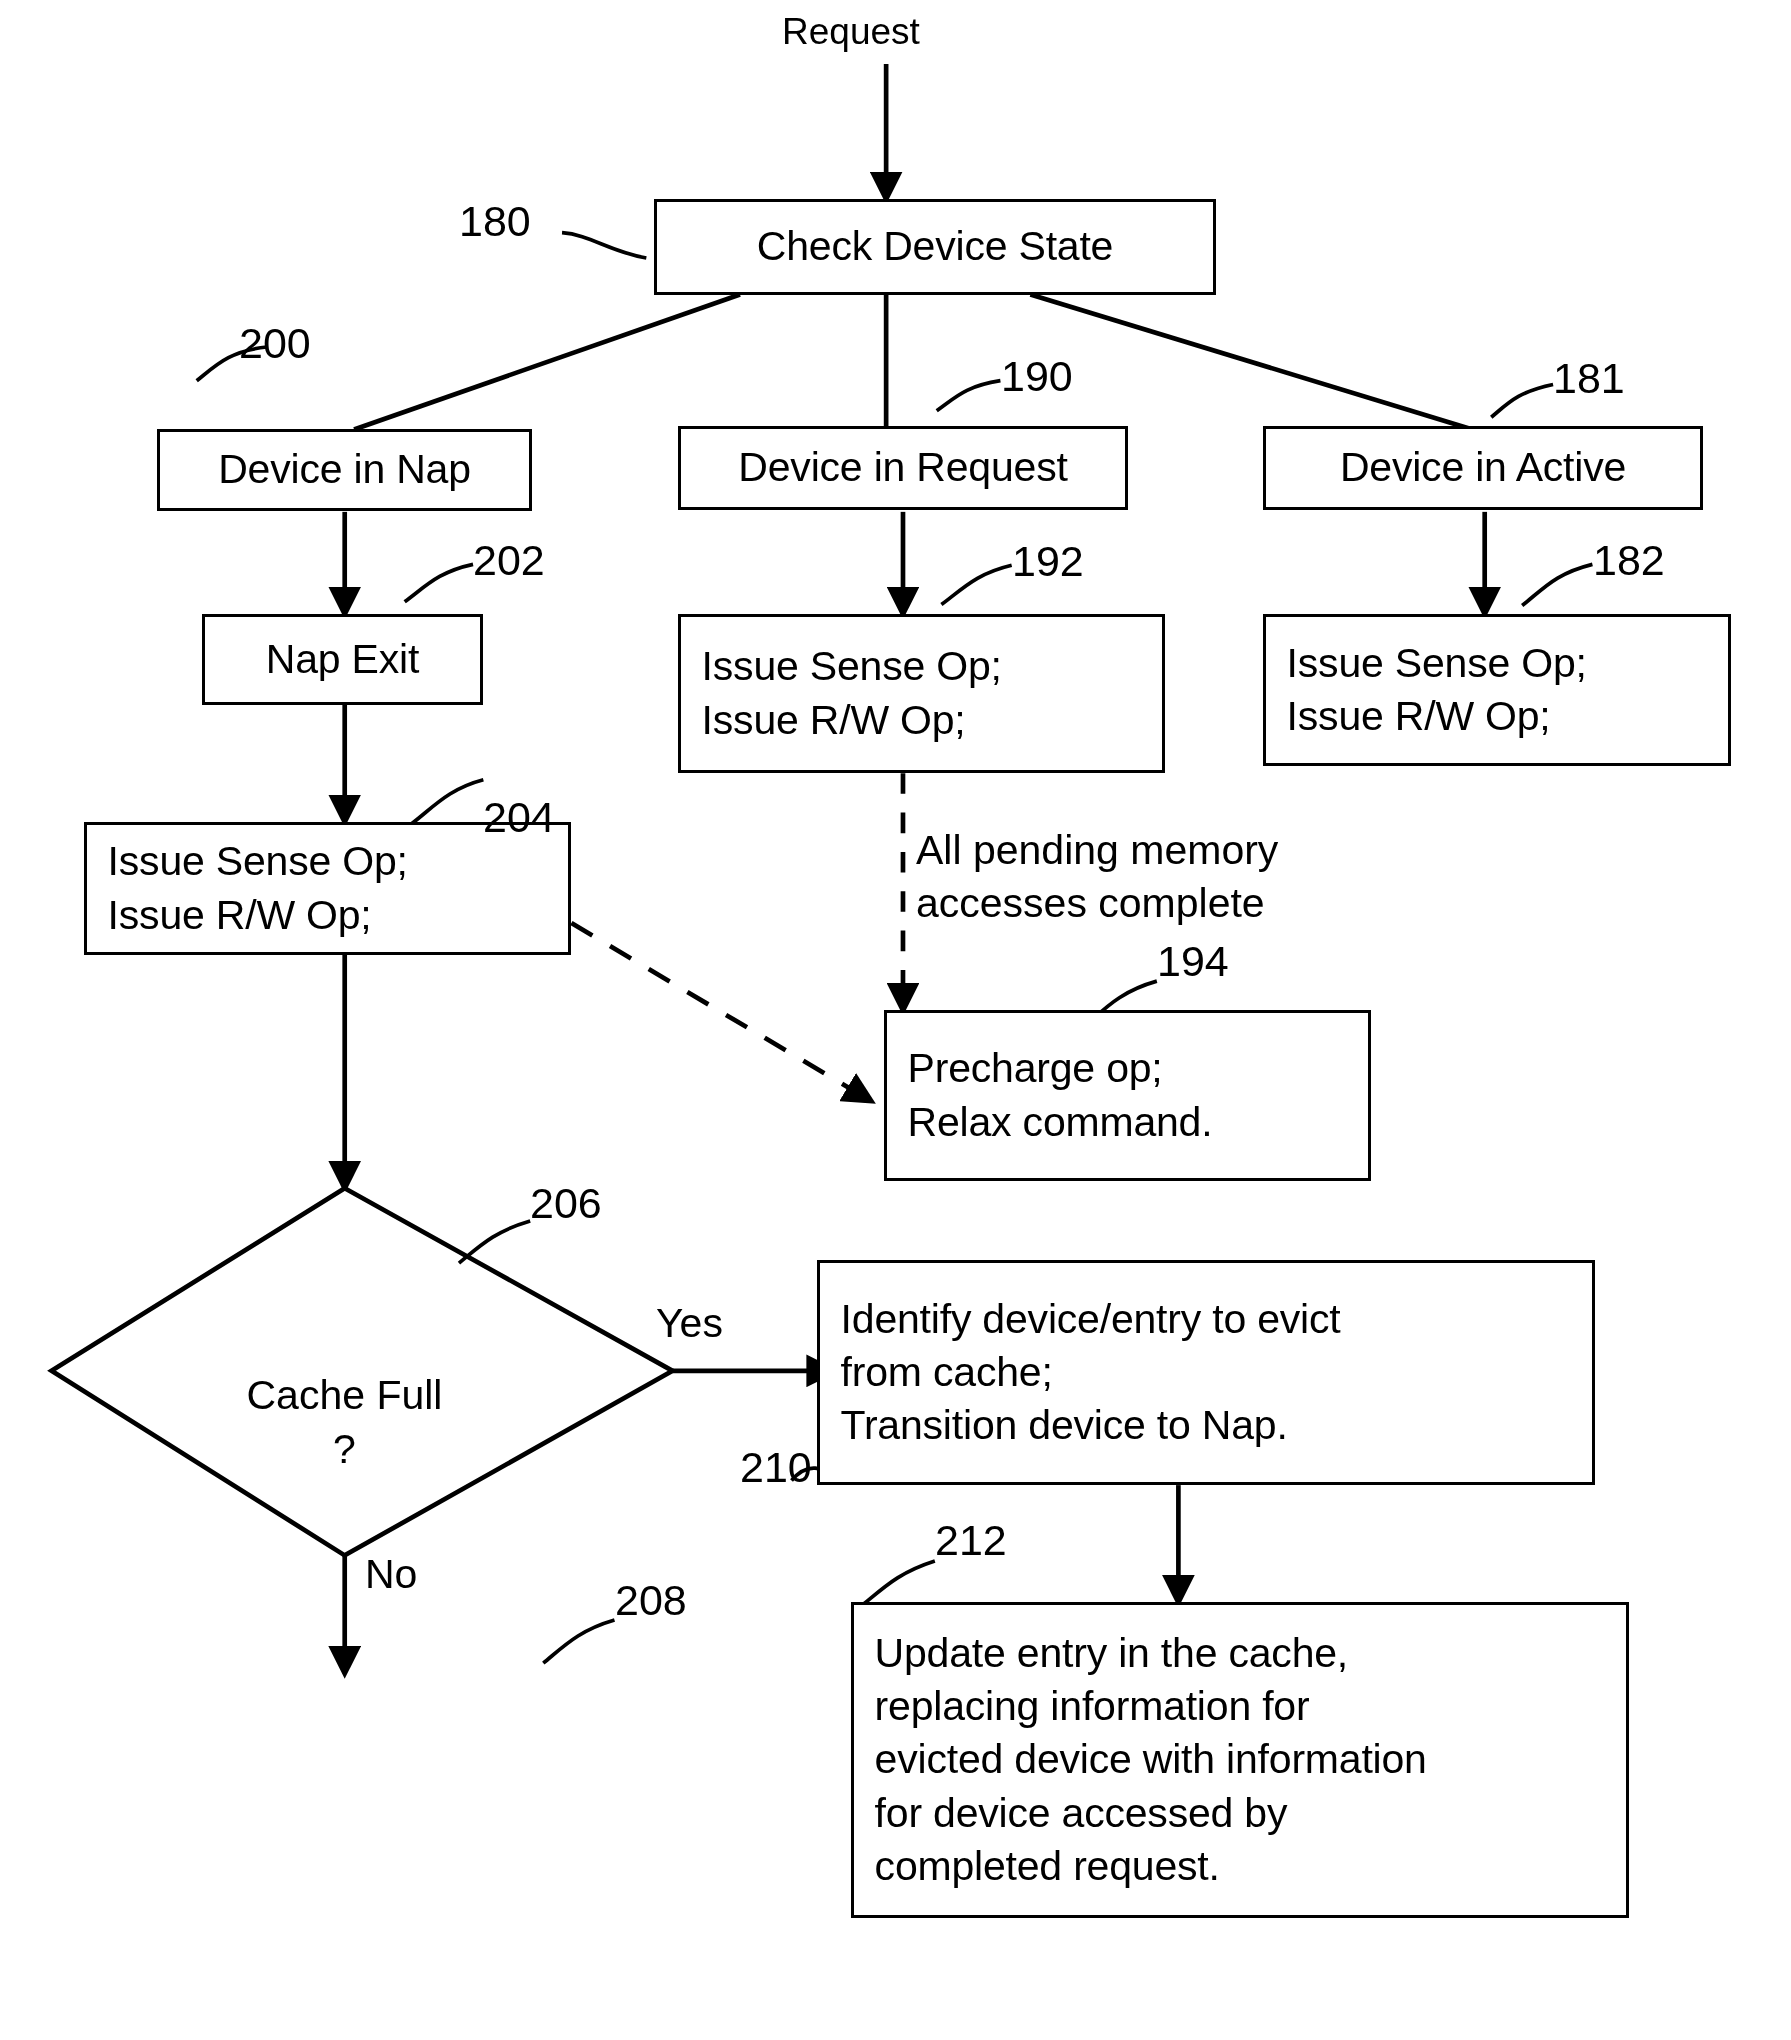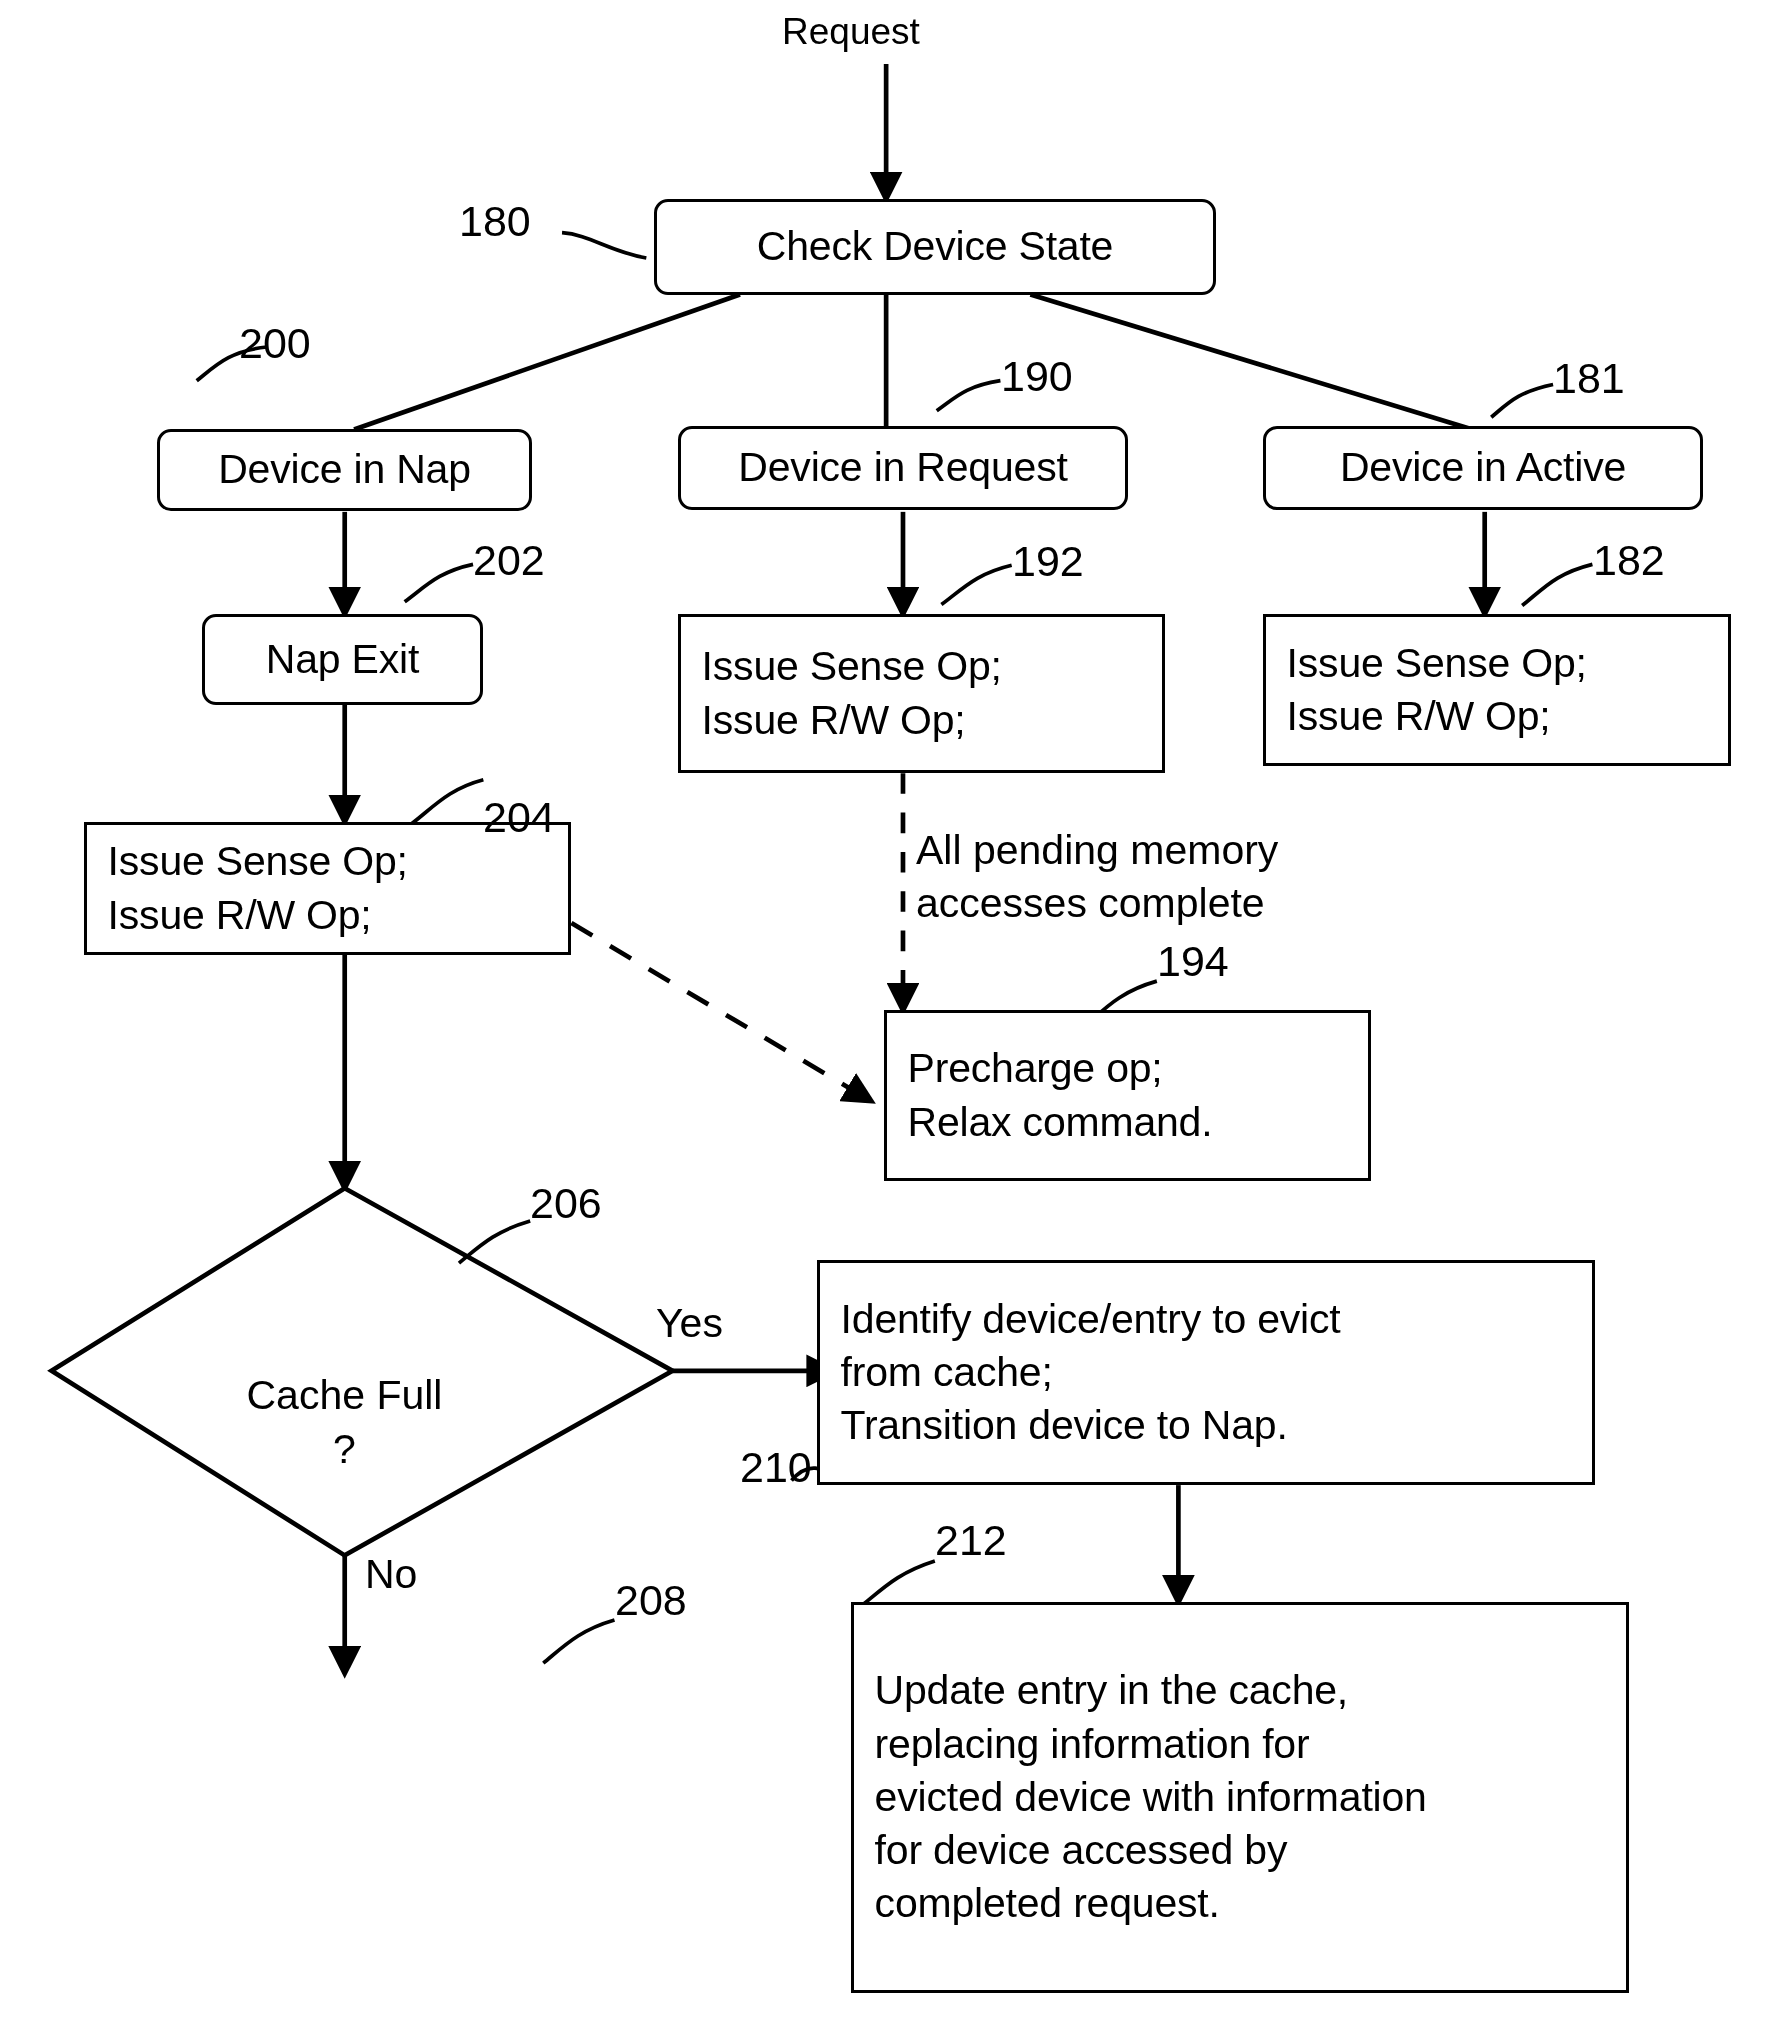--- a/index.html
+++ b/index.html
@@ -31,21 +31,20 @@
     display: flex;
     flex-direction: column;
     justify-content: center;
     font-size: 41px;
     line-height: 1.30;
     white-space: pre-line;
     letter-spacing: -0.2px;
   }
   .node.centered {
     align-items: center;
-    border-radius: 14px;
   }
   .node.lefted {
     align-items: flex-start;
     text-align: left;
     padding-left: 20.6px;
     padding-right: 11.2px;
   }
   .freetext {
     position: absolute;
     font-size: 41px;
@@ -188,21 +187,21 @@
 
   <div class="reflabel" style="left:615px; top:1576px;">208</div>
 
   <div class="node lefted" style="left:817px; top:1260px; width:778px; height:225px;">
     <span>Identify device/entry to evict
 from cache;
 Transition device to Nap.</span>
   </div>
   <div class="reflabel" style="left:740px; top:1443px;">210</div>
 
-  <div class="node lefted" style="left:851px; top:1602px; width:778px; height:391px;">
+  <div class="node lefted" style="left:851px; top:1602px; width:778px; height:316px;">
     <span>Update entry in the cache,
 replacing information for
 evicted device with information
 for device accessed by
 completed request.</span>
   </div>
   <div class="reflabel" style="left:935px; top:1516px;">212</div>
 
   <div class="freetext" style="left:916px; top:824px;">All pending memory
 accesses complete</div>

